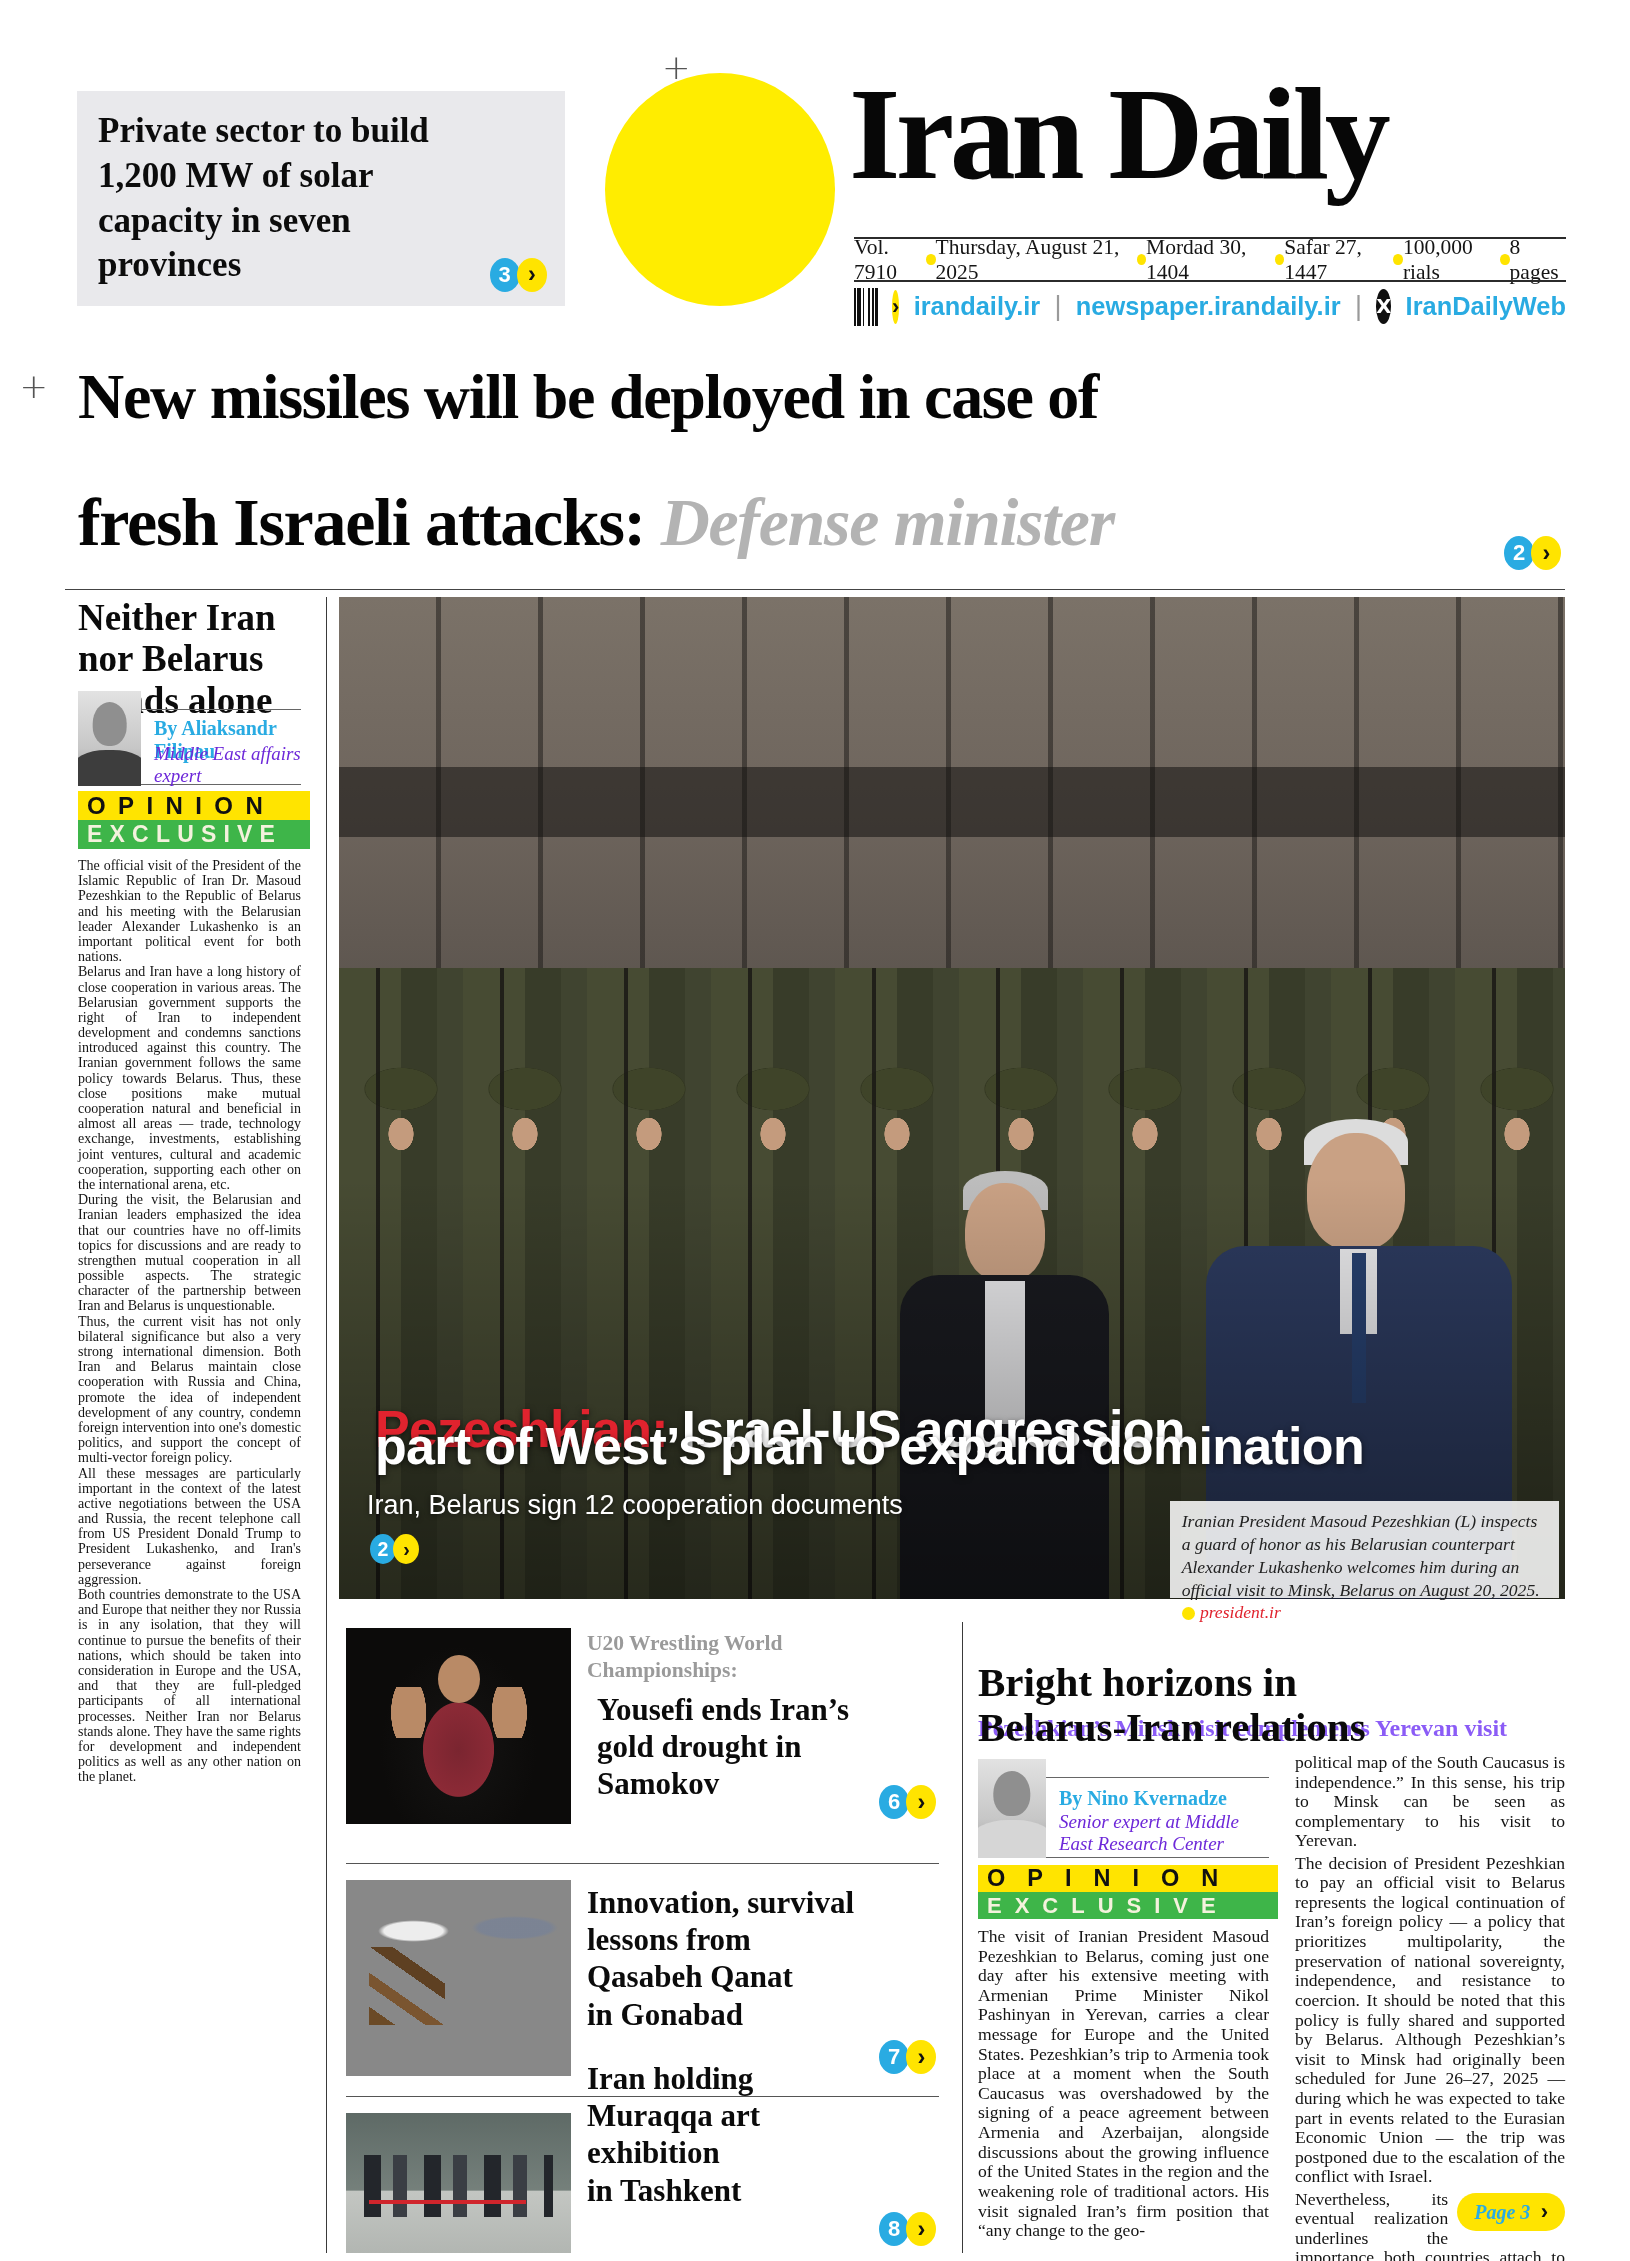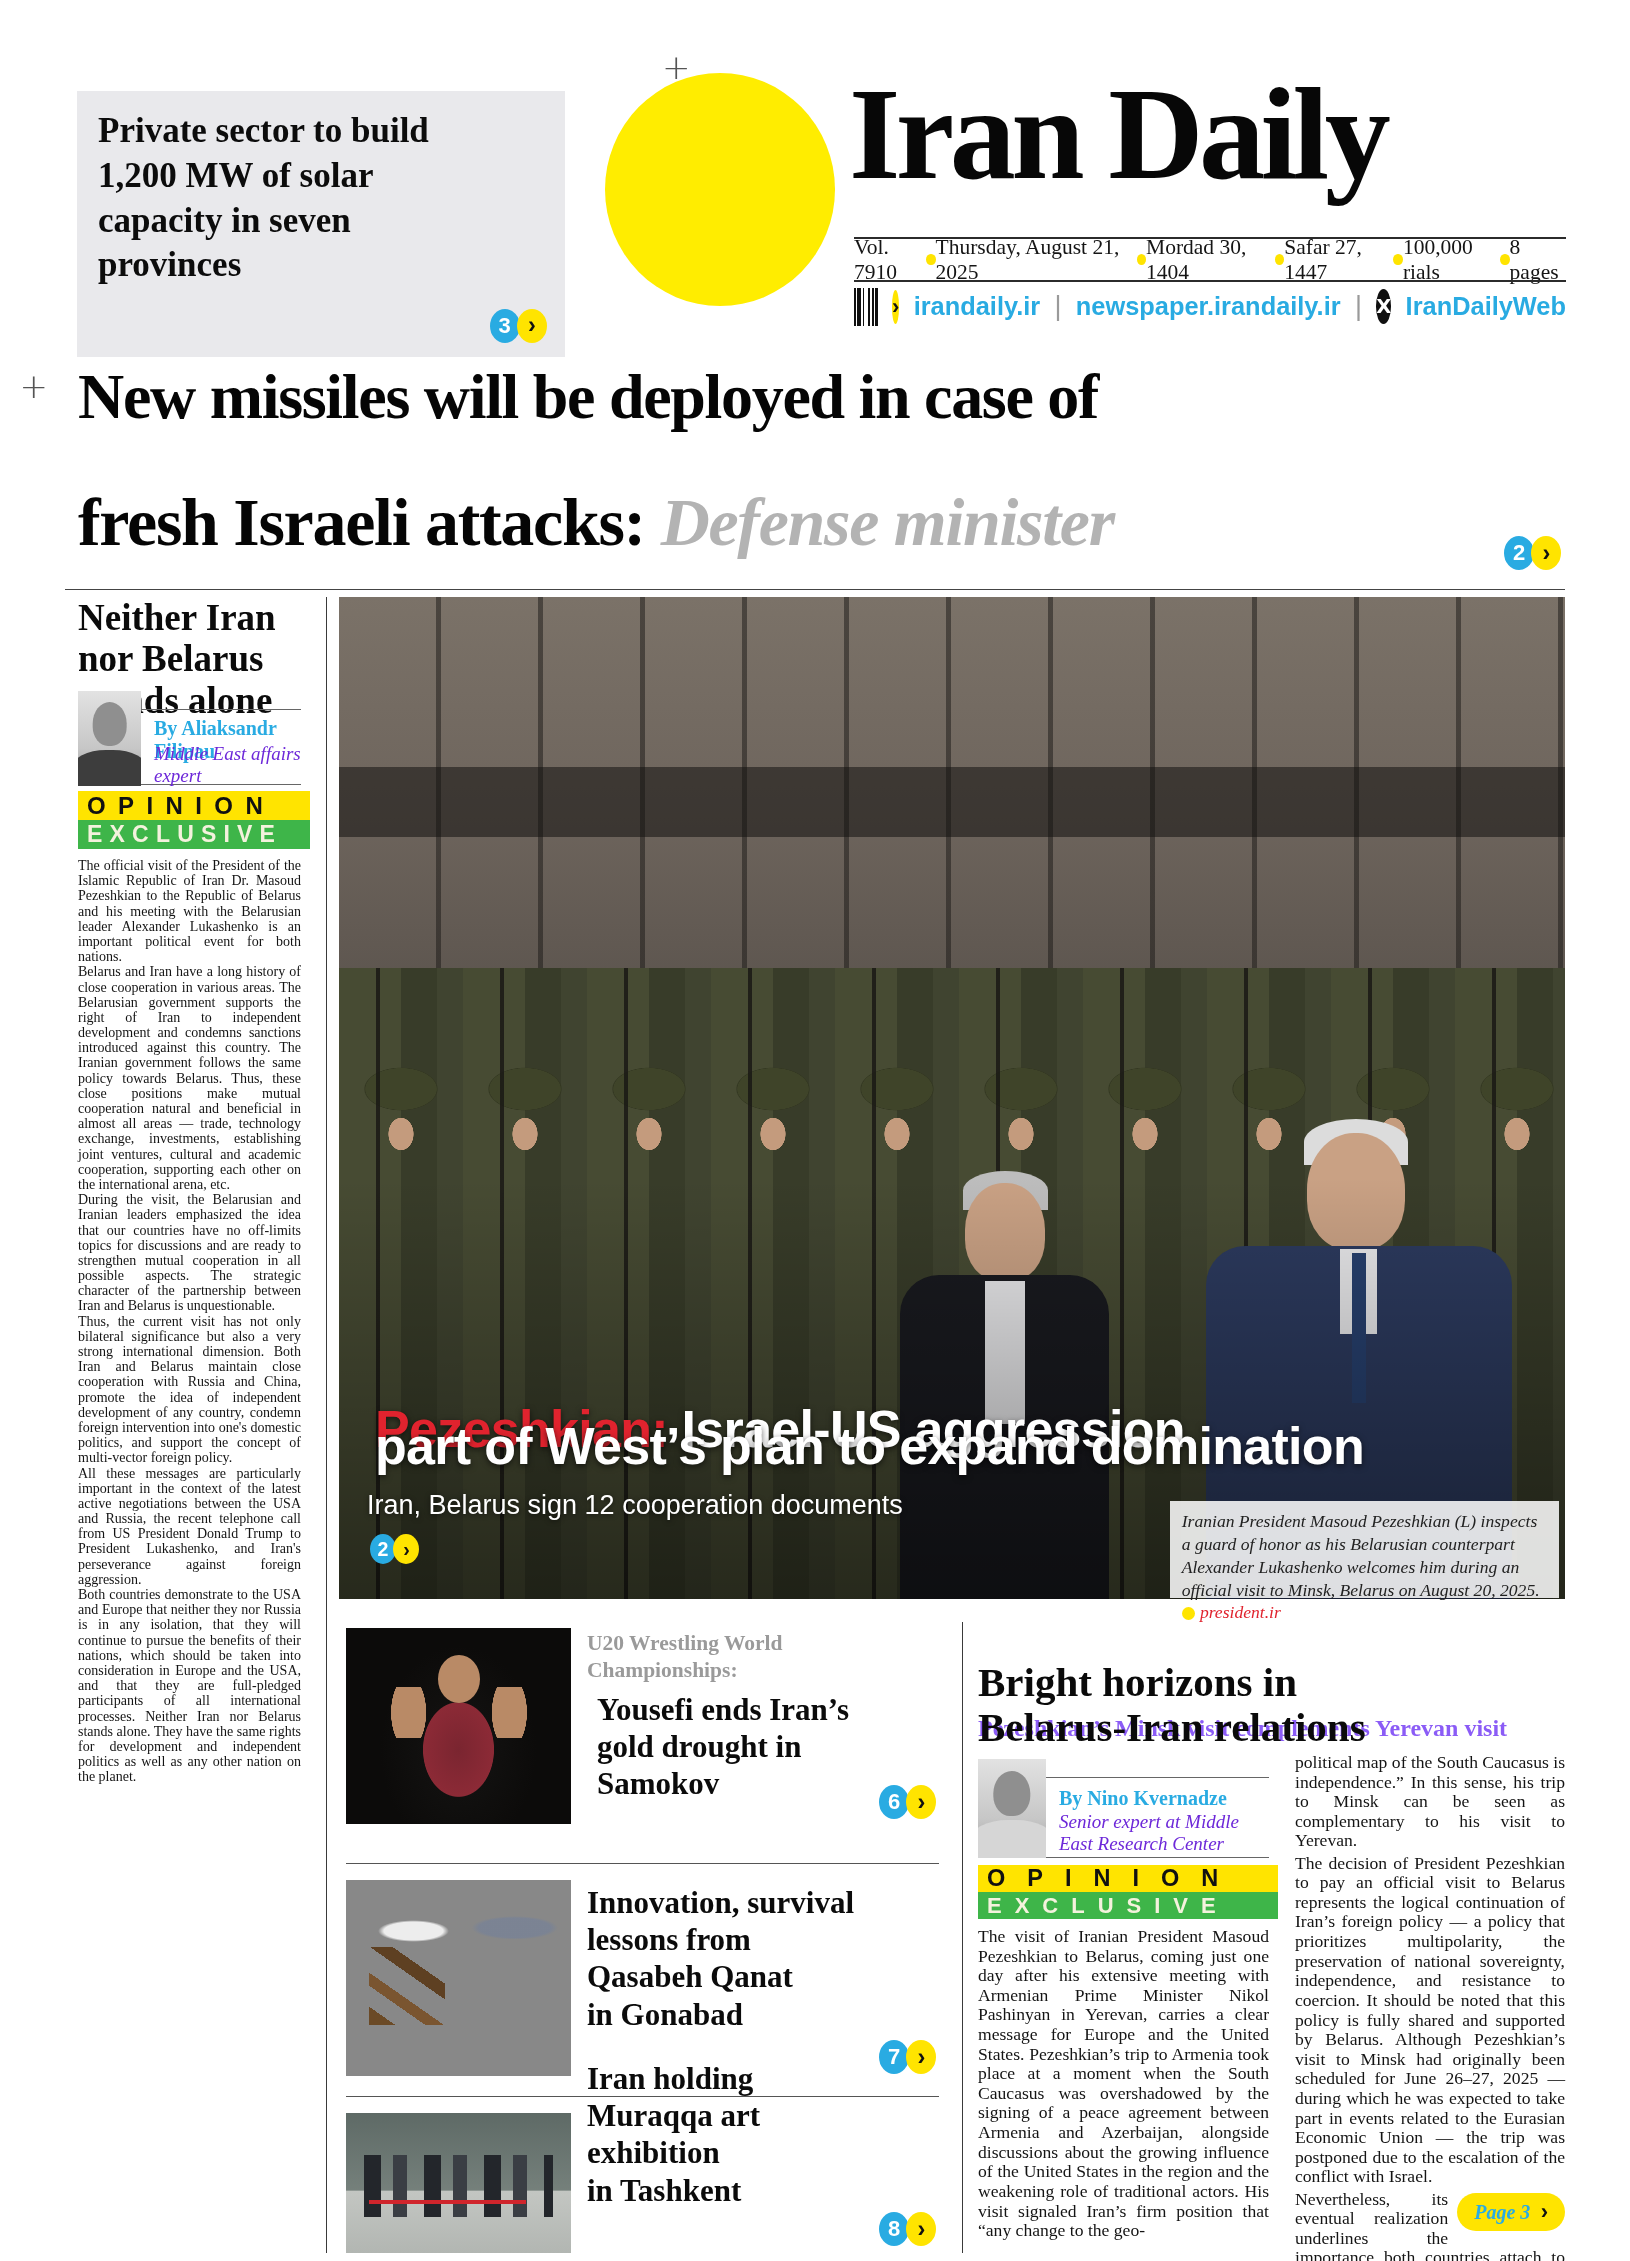--- a/index.html
+++ b/index.html
@@ -5,21 +5,21 @@
   html,body{margin:0;padding:0;background:#fff;}
   #page{position:relative;width:1630px;height:2261px;background:#fff;overflow:hidden;
         font-family:"Liberation Serif","DejaVu Serif",serif;color:#111;}
   .abs{position:absolute;}
   .sans{font-family:"Liberation Sans","DejaVu Sans",sans-serif;}
   .pre{white-space:pre-line;}
   .rule-h{background:#2b2b2b;height:2px;}
   .rule-v{background:#3a3a3a;width:1.3px;}
 
   
-  .promo-box{left:77px;top:91px;width:488px;height:266px;background:#e9e9ec;}
+  .promo-box{left:77px;top:91px;width:488px;height:215px;background:#e9e9ec;}
   .promo-title{left:21px;top:18px;width:430px;font-size:35px;line-height:1.28;font-weight:bold;color:#0c0c0c;}
   .plus-mark{font-family:"DejaVu Sans",sans-serif;font-size:34px;color:#555;font-weight:200;}
   .m-circle{left:605px;top:73px;width:230px;height:233px;border-radius:50%;background:#ffed00;}
   .m-title{left:849px;top:57px;width:717px;font-size:132px;font-weight:bold;letter-spacing:-4.6px;color:#070707;}
   .info-row{left:854px;top:246px;width:712px;height:27px;display:flex;align-items:center;
             justify-content:space-between;font-size:21.5px;color:#151515;}
   .dot{display:inline-block;width:11px;height:11px;border-radius:50%;background:#ffe400;}
   .rule-a{left:854px;top:237px;width:712px;}
   .rule-b{left:854px;top:280px;width:712px;}
   .links-row{left:854px;top:287px;width:712px;height:39px;display:flex;align-items:center;gap:14.3px;}

